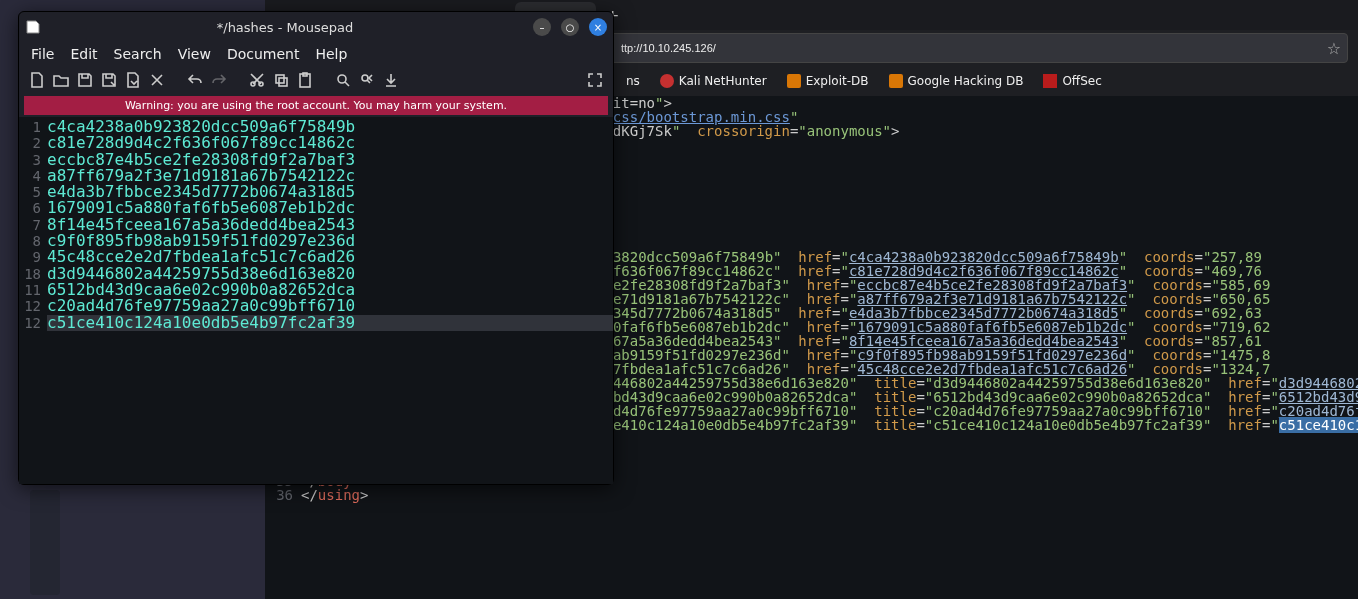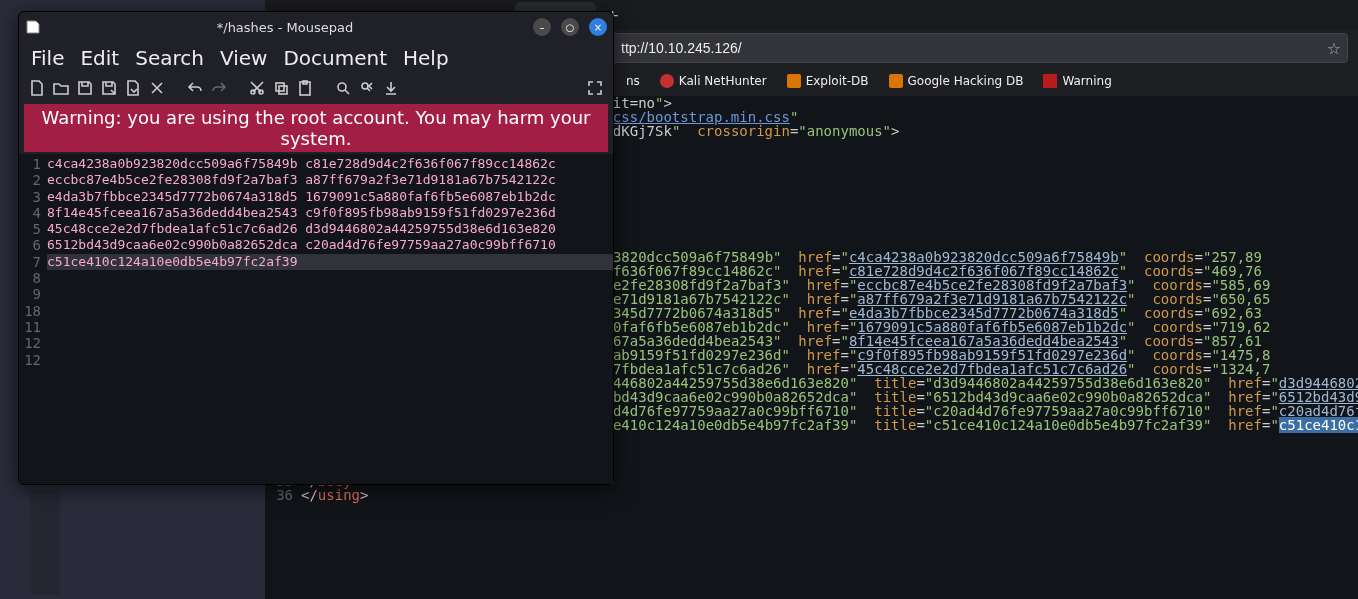--- a/index.html
+++ b/index.html
@@ -7,21 +7,21 @@
 .mono { font-family:"DejaVu Sans Mono",monospace; }
 
 .browser { position:absolute; left:265px; top:0; right:0; bottom:0; background:#1e1f23; }
 .tabs-bar { height:30px; background:#1a1b1f; display:flex; align-items:center; padding-left:250px; }
 .tab { display:flex; align-items:center; gap:12px; background:#2b2c30; padding:5px 10px; border-radius:6px 6px 0 0; height:28px; margin-top:2px; }
 .tab-title { font-size:13px; color:#ddd; }
 .tab-close { color:#ccc; font-size:14px; padding:0 4px; }
 .new-tab { color:#ccc; font-size:16px; margin-left:10px; }
 .url-bar-row { height:36px; display:flex; align-items:center; padding:4px 10px 4px 345px; gap:8px; }
 .url-bar { flex:1; display:flex; align-items:center; background:#33343a; border-radius:4px; padding:0 6px; height:30px; border:1px solid #444; }
-.url-input { flex:1; background:transparent; border:none; outline:none; color:#eee; font-size:14px; padding:4px; }
+.url-input { flex:1; background:transparent; border:none; outline:none; color:#eee; font-size:11px; padding:4px; }
 .url-star { color:#aaa; font-size:16px; }
 .bookmarks { height:30px; display:flex; align-items:center; gap:8px; padding-left:355px; }
 .bm-item { display:flex; align-items:center; gap:5px; font-size:12px; color:#eee; padding:2px 6px; }
 .bm-icon { width:14px; height:14px; display:inline-block; }
 .code-pane { position:absolute; top:96px; bottom:0; left:0; right:0; background:#111418; color:#ccc; overflow:hidden; }
 .code-pane .lines { display:flex; flex-direction:column; font-size:14px; line-height:14px; padding-left:0; }
 .code-row { display:flex; white-space:pre; }
 .ln { width:36px; text-align:right; color:#63666d; padding-right:8px; flex-shrink:0; }
 .c-red{color:#e06c5c}
 .c-orange{color:#d19a4a}
@@ -31,30 +31,30 @@
 .c-sel{background:#3a6ea5;color:#fff}
 
 .editor { position:absolute; left:18px; top:11px; width:596px; height:474px; background:#1f2028; border:1px solid #000; border-radius:6px; box-shadow:0 4px 20px rgba(0,0,0,.6); display:flex; flex-direction:column; }
 .titlebar { height:30px; display:flex; align-items:center; padding:0 6px; gap:6px; }
 .tb-icon { width:16px; height:16px; }
 .tb-title { flex:1; text-align:center; color:#ddd; font-size:13px; }
 .win-btn { width:18px; height:18px; border-radius:50%; display:inline-flex; align-items:center; justify-content:center; font-size:10px; color:#fff; margin-left:4px; }
 .win-min{background:#4a4a4a}
 .win-max{background:#4a4a4a}
 .win-close{background:#2f7fe0}
-.menubar { display:flex; gap:16px; padding:4px 12px; color:#eee; font-size:20px;text-align:center; }
+.menubar { display:flex; gap:16px; padding:4px 12px; color:#eee; font-size:14px;text-align:center; }
 .toolbar { display:flex; align-items:center; gap:4px; padding:4px 8px; }
 .tool { width:20px; height:20px; color:#ccc; display:inline-flex; align-items:center; justify-content:center; }
 .tool svg { width:16px; height:16px; stroke:#ccc; fill:none; stroke-width:1.6; }
 .tool-sep { width:10px; }
 .spacer { flex:1; }
-.warning { background:#a31e44; color:#fff; text-align:center; font-size:18px; padding:3px 0; margin:2px 5px; }
+.warning { background:#a31e44; color:#fff; text-align:center; font-size:11px; padding:3px 0; margin:2px 5px; }
 .ed-body { flex:1; display:flex; background:#111418; overflow:hidden; }
 .gutter { width:26px; text-align:right; color:#63666d; padding:2px 4px 0 0; font-size:14px; line-height:16.3px; }
-.ed-text { flex:1; padding:2px 0 0 2px; font-size:13px; line-height:16.3px; color:#f9a8d4; }
+.ed-text { flex:1; padding:2px 0 0 2px; font-size:16px; line-height:16.3px; color:#5eead4; }
 .ed-cur { background:#30333a; display:inline-block; width:100%; }
 
 .side-dock { position:absolute; left:30px; top:490px; width:30px; height:105px; background:#242632; border-radius:4px; }
 </style>
 </head>
 <body>
 
 <div class="browser">
   <div class="tabs-bar">
     <div class="tab">
@@ -80,21 +80,21 @@
     <span class="bm-item">
         <span class="bm-icon" style="background:#d97706;border-radius:2px"></span>
         <span>Exploit-DB</span>
       </span>
     <span class="bm-item">
         <span class="bm-icon" style="background:#d97706;border-radius:2px"></span>
         <span>Google Hacking DB</span>
       </span>
     <span class="bm-item">
         <span class="bm-icon" style="background:#b91c1c"></span>
-        <span>Warning</span>
+        <span>OffSec</span>
       </span>
   </div>
   <div class="code-pane mono">
     <div class="lines" id="code-lines">
         <div class="code-row"><span class="ln"></span><span>e-width, initial-scale=1, shrink-to-fit=no<span class="c-green">"</span>&gt;</span></div>
         <div class="code-row"><span class="ln"></span><span><span class="c-url">ath.bootstrapcdn.com/bootstrap/4.5.0/css/bootstrap.min.css</span><span class="c-green">"</span></span></div>
         <div class="code-row"><span class="ln"></span><span>.4l1NQApFmC26EwAOH8WgZl5MYYxFfc+NcPb1dKGj7Sk<span class="c-green">"</span>  <span class="c-orange">crossorigin</span>=<span class="c-green">"anonymous"</span>&gt;</span></div>
         <div class="code-row"><span class="ln"></span><span>&nbsp;</span></div>
         <div class="code-row"><span class="ln"></span><span><span class="c-url">ain.css</span><span class="c-green">"</span>&gt;</span></div>
         <div class="code-row"><span class="ln"></span><span>&nbsp;</span></div>

